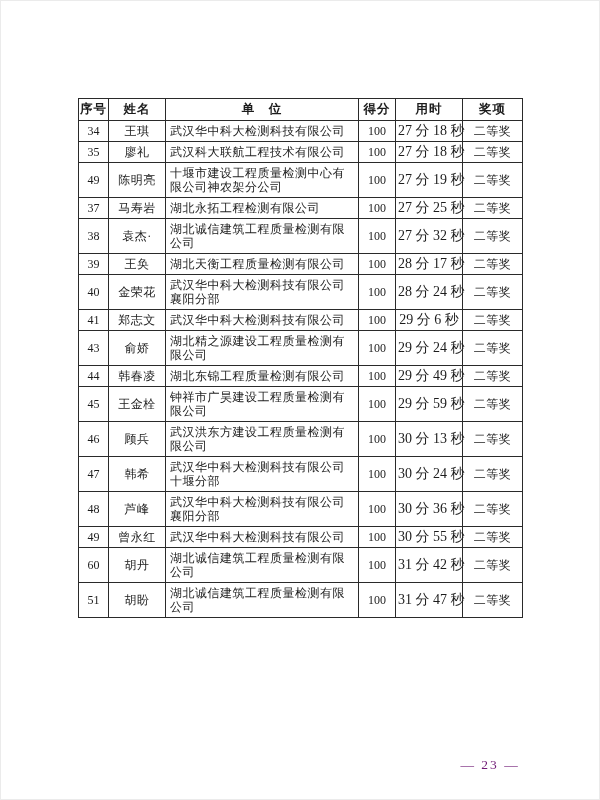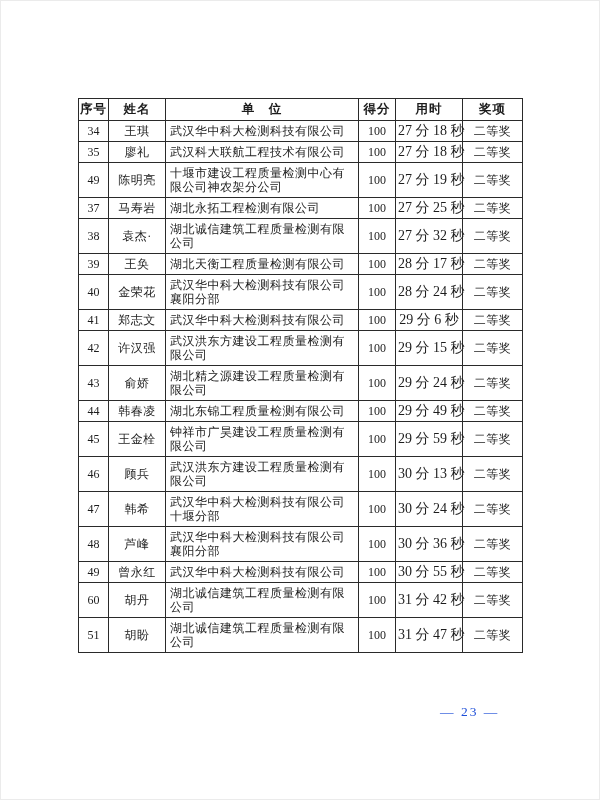--- a/index.html
+++ b/index.html
@@ -63,26 +63,26 @@
     letter-spacing: 0;
     white-space: nowrap;
   }
   table.results td.c-no,
   table.results td.c-score {
     letter-spacing: 0;
   }
   .page-number {
     position: absolute;
     left: 440px;
-    top: 704px;
+    top: 757px;
     width: 100px;
-    text-align: left;
+    text-align: center;
     font-size: 13.5px;
     letter-spacing: 2px;
-    color: #1d4ed8;
+    color: #701a75;
   }
 </style>
 </head>
 <body>
 
 <div class="page">
 
   <table class="results">
     <colgroup>
       <col class="c-no">
@@ -161,28 +161,20 @@
   </tr>
         <tr>
     <td class="c-no">41</td>
     <td class="c-name">郑志文</td>
     <td class="c-unit">武汉华中科大检测科技有限公司</td>
     <td class="c-score">100</td>
     <td class="c-time">29 分 6 秒</td>
     <td class="c-award">二等奖</td>
   </tr>
         <tr>
-    <td class="c-no">42</td>
-    <td class="c-name">许汉强</td>
-    <td class="c-unit">武汉洪东方建设工程质量检测有限公司</td>
-    <td class="c-score">100</td>
-    <td class="c-time">29 分 15 秒</td>
-    <td class="c-award">二等奖</td>
-  </tr>
-        <tr>
     <td class="c-no">43</td>
     <td class="c-name">俞娇</td>
     <td class="c-unit">湖北精之源建设工程质量检测有限公司</td>
     <td class="c-score">100</td>
     <td class="c-time">29 分 24 秒</td>
     <td class="c-award">二等奖</td>
   </tr>
         <tr>
     <td class="c-no">44</td>
     <td class="c-name">韩春凌</td>

